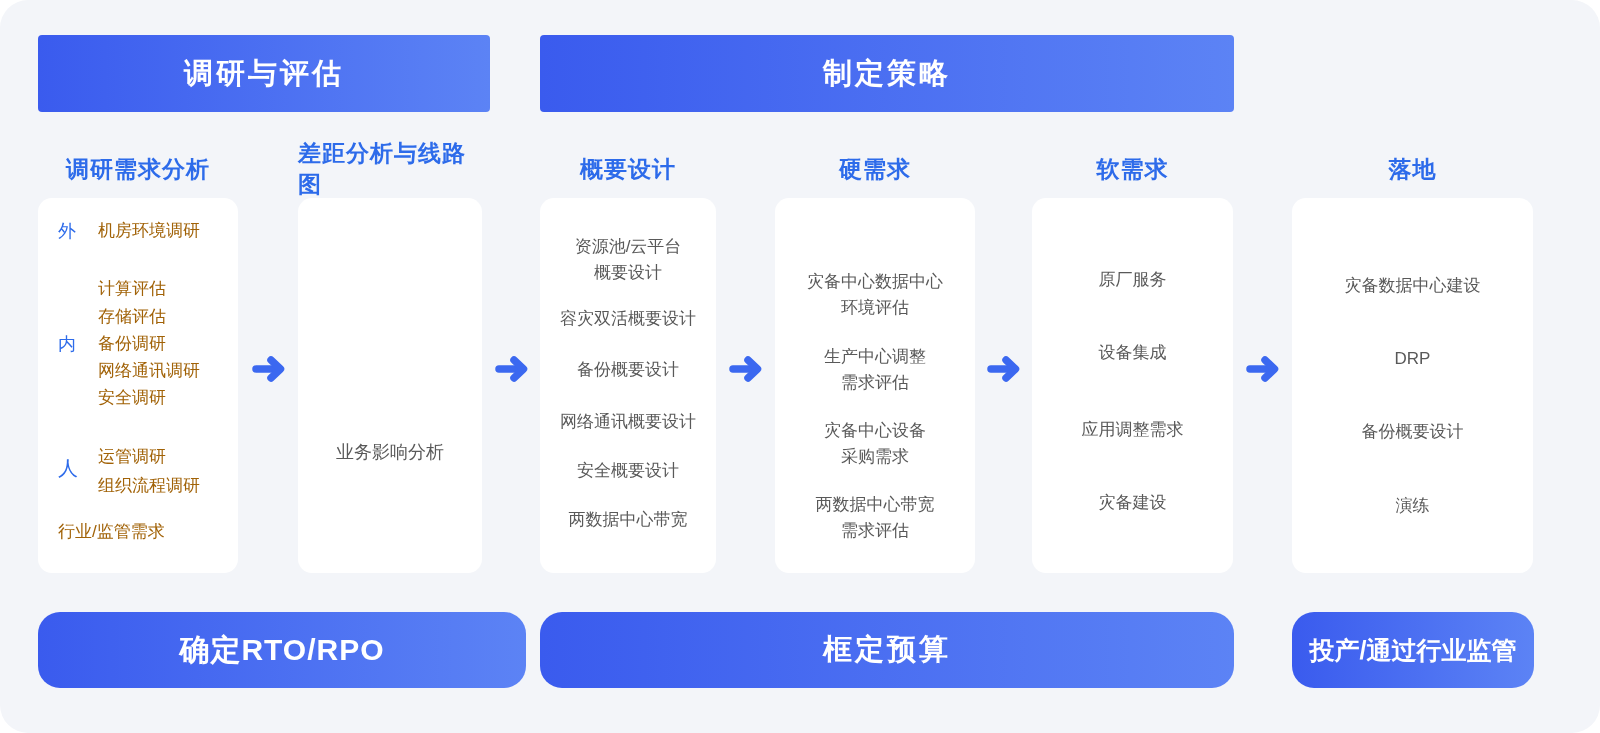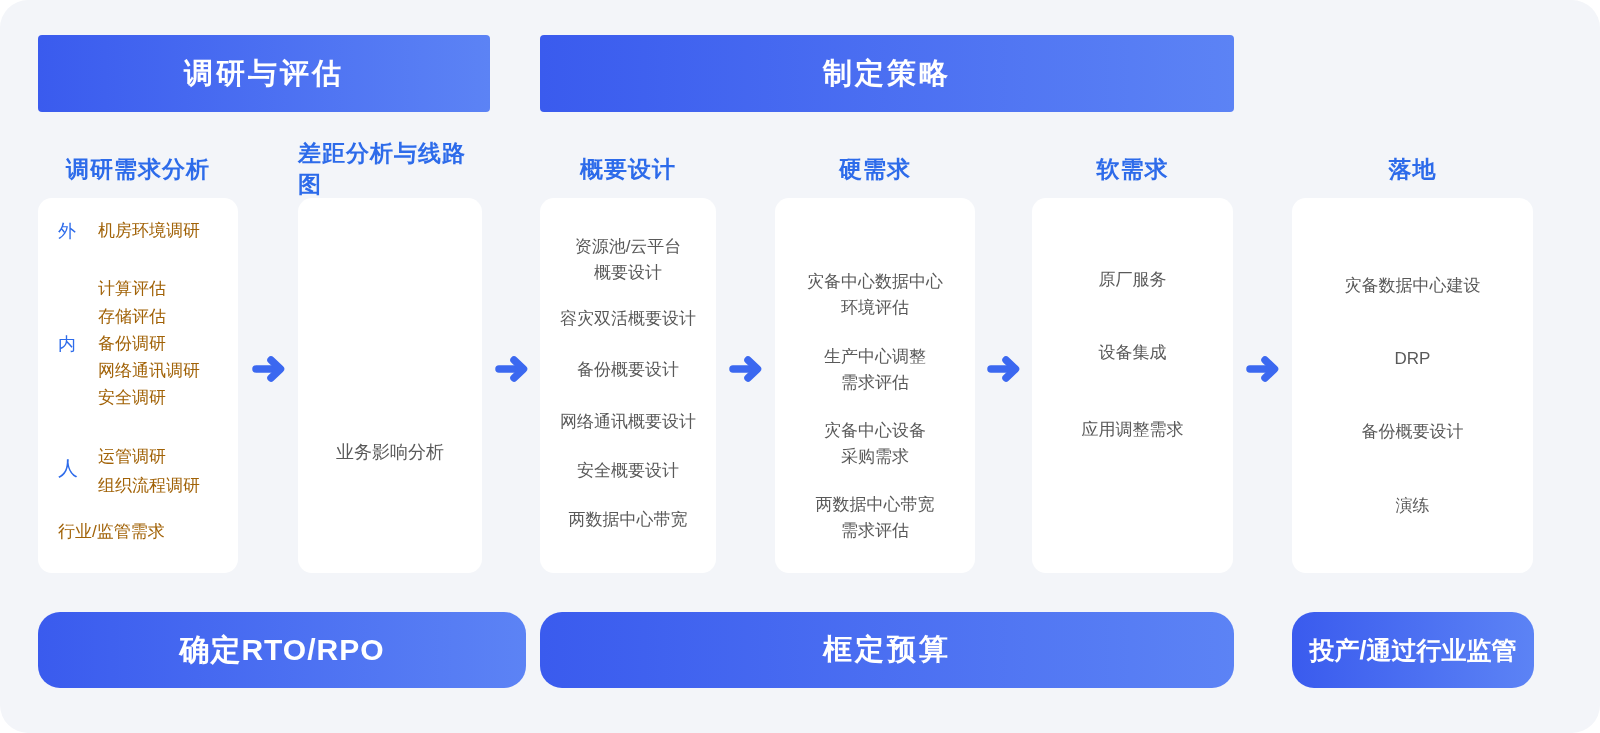--- a/index.html
+++ b/index.html
@@ -167,20 +167,21 @@
     <div class="item" style="top:294px">
       <span>两数据中心带宽</span><br>
       <span>需求评估</span>
     </div>
   </div>
 
   <div class="card col5">
     <div class="item" style="top:69px">原厂服务</div>
     <div class="item" style="top:142px">设备集成</div>
     <div class="item" style="top:219px">应用调整需求</div>
+    <div class="item" style="top:292px">灾备建设</div>
   </div>
 
   <div class="card col6">
     <div class="item" style="top:75px">灾备数据中心建设</div>
     <div class="item" style="top:148px">DRP</div>
     <div class="item" style="top:221px">备份概要设计</div>
     <div class="item" style="top:295px">演练</div>
   </div>
 
   <svg class="arrow" style="left:250px" viewBox="0 0 38 38">

